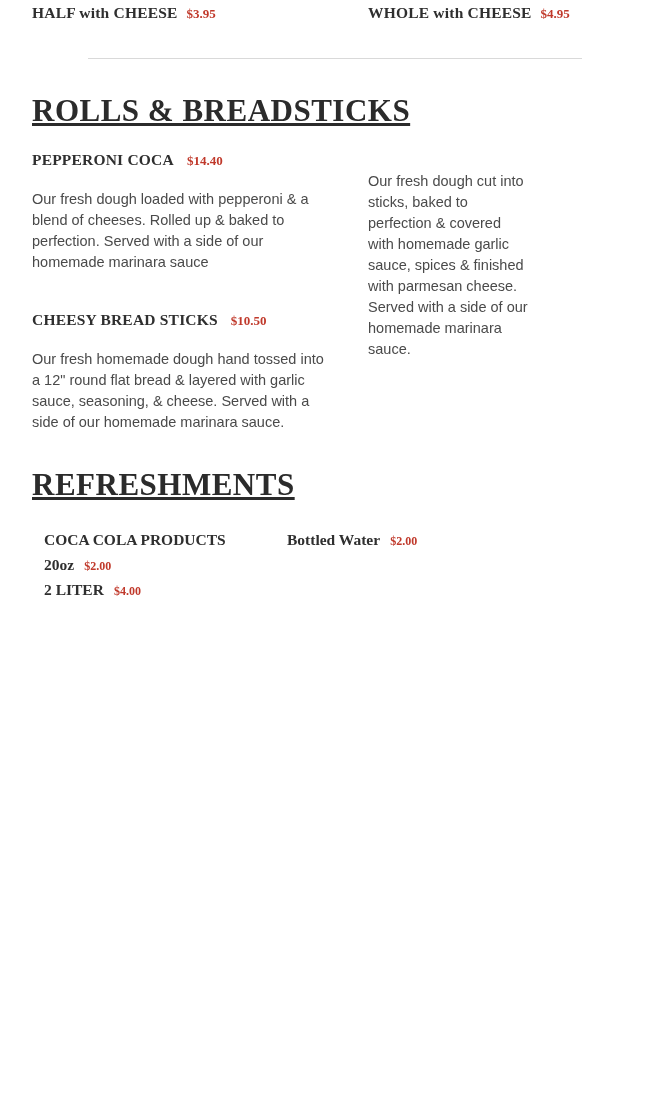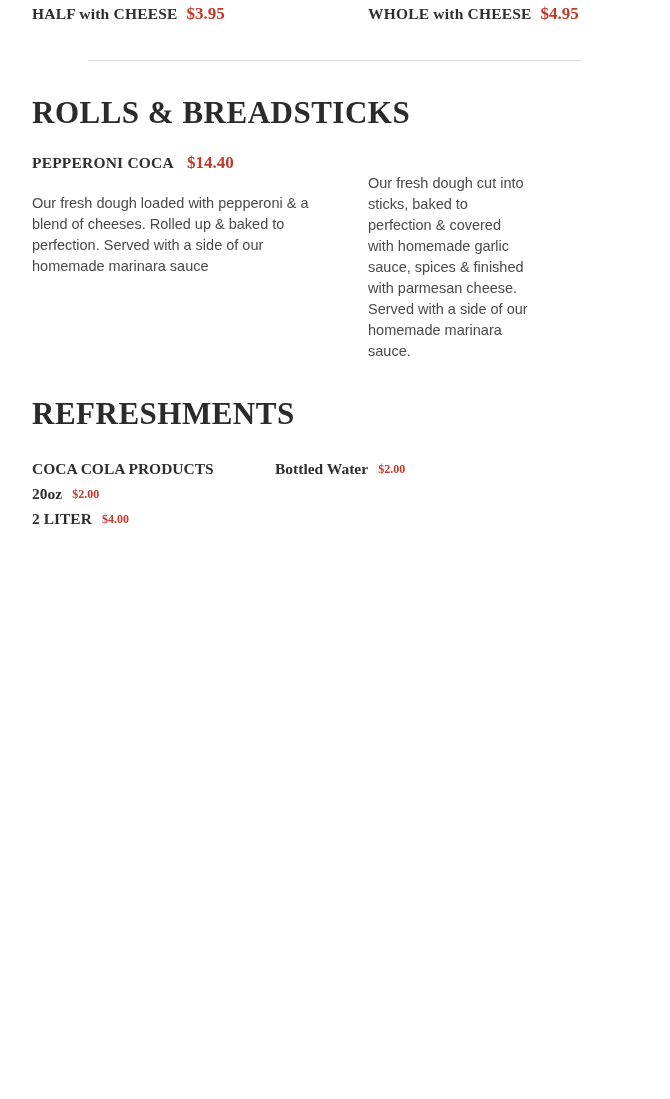--- a/index.html
+++ b/index.html
@@ -38,21 +38,21 @@
   .item-name {
     font-family: Liberation Serif, serif;
     font-size: 15.5px;
     font-weight: 700;
     letter-spacing: .2px;
     color: #2f2f2f;
     white-space: nowrap;
   }
   .item-price {
     font-family: "Liberation Serif", serif;
-    font-size: 17px;
+    font-size: 13px;
     font-weight: 700;
     color: #c0392b;
     white-space: nowrap;
   }
 
   
   .divider-wrap {
     padding: 36px 0 0 0;
     display: flex;
     justify-content: center;
@@ -65,20 +65,21 @@
 
   
   .section-title {
     font-family: "Liberation Serif", serif;
     font-weight: 700;
     font-size: 31px;
     letter-spacing: .5px;
     color: #2b2b2b;
     margin: 0;
     padding-top: 34px;
+    text-decoration: underline;
   }
 
   
   .cols {
     display: flex;
     padding-top: 22px;
   }
   .col {
     width: 50%;
   }
@@ -108,23 +109,24 @@
   
   .refresh-wrap {
     padding-top: 28px;
     display: flex;
   }
   .refresh-left { width: 243px; }
   .refresh-right { }
 
   .r-line {
     display: flex;
-    align-items: center;
+    align-items: flex-end;
     gap: 10px;
     margin-bottom: 7px;
+    margin-left: 12px;
   }
   .r-name {
     font-family: "Liberation Serif", serif;
     font-size: 15.5px;
     font-weight: 700;
     color: #2f2f2f;
     white-space: nowrap;
   }
   .r-price {
     font-family: "Liberation Serif", serif;
@@ -161,20 +163,28 @@
     <div class="col left">
 
       <div>
         <div class="entry-head">
           <span class="item-name">PEPPERONI COCA</span>
           <span class="item-price">$14.40</span>
         </div>
         <p class="entry-desc">Our fresh dough loaded with pepperoni &amp; a blend of cheeses. Rolled up &amp; baked to perfection. Served with a side of our homemade marinara sauce</p>
       </div>
 
+      <div class="entry-block-2">
+        <div class="entry-head">
+          <span class="item-name">CHEESY BREAD STICKS</span>
+          <span class="item-price">$10.50</span>
+        </div>
+        <p class="entry-desc">Our fresh homemade dough hand tossed into a 12" round flat
+bread &amp; layered with garlic sauce, seasoning, &amp; cheese. Served with a side of our homemade marinara sauce.</p>
+      </div>
 
     </div>
 
     <div class="col right">
       <div>
         <p class="entry-desc">Our fresh dough cut into sticks, baked to perfection &amp; covered with homemade garlic sauce, spices &amp; finished with parmesan cheese. Served with a side of our homemade marinara sauce.</p>
       </div>
     </div>
   </div>
 

